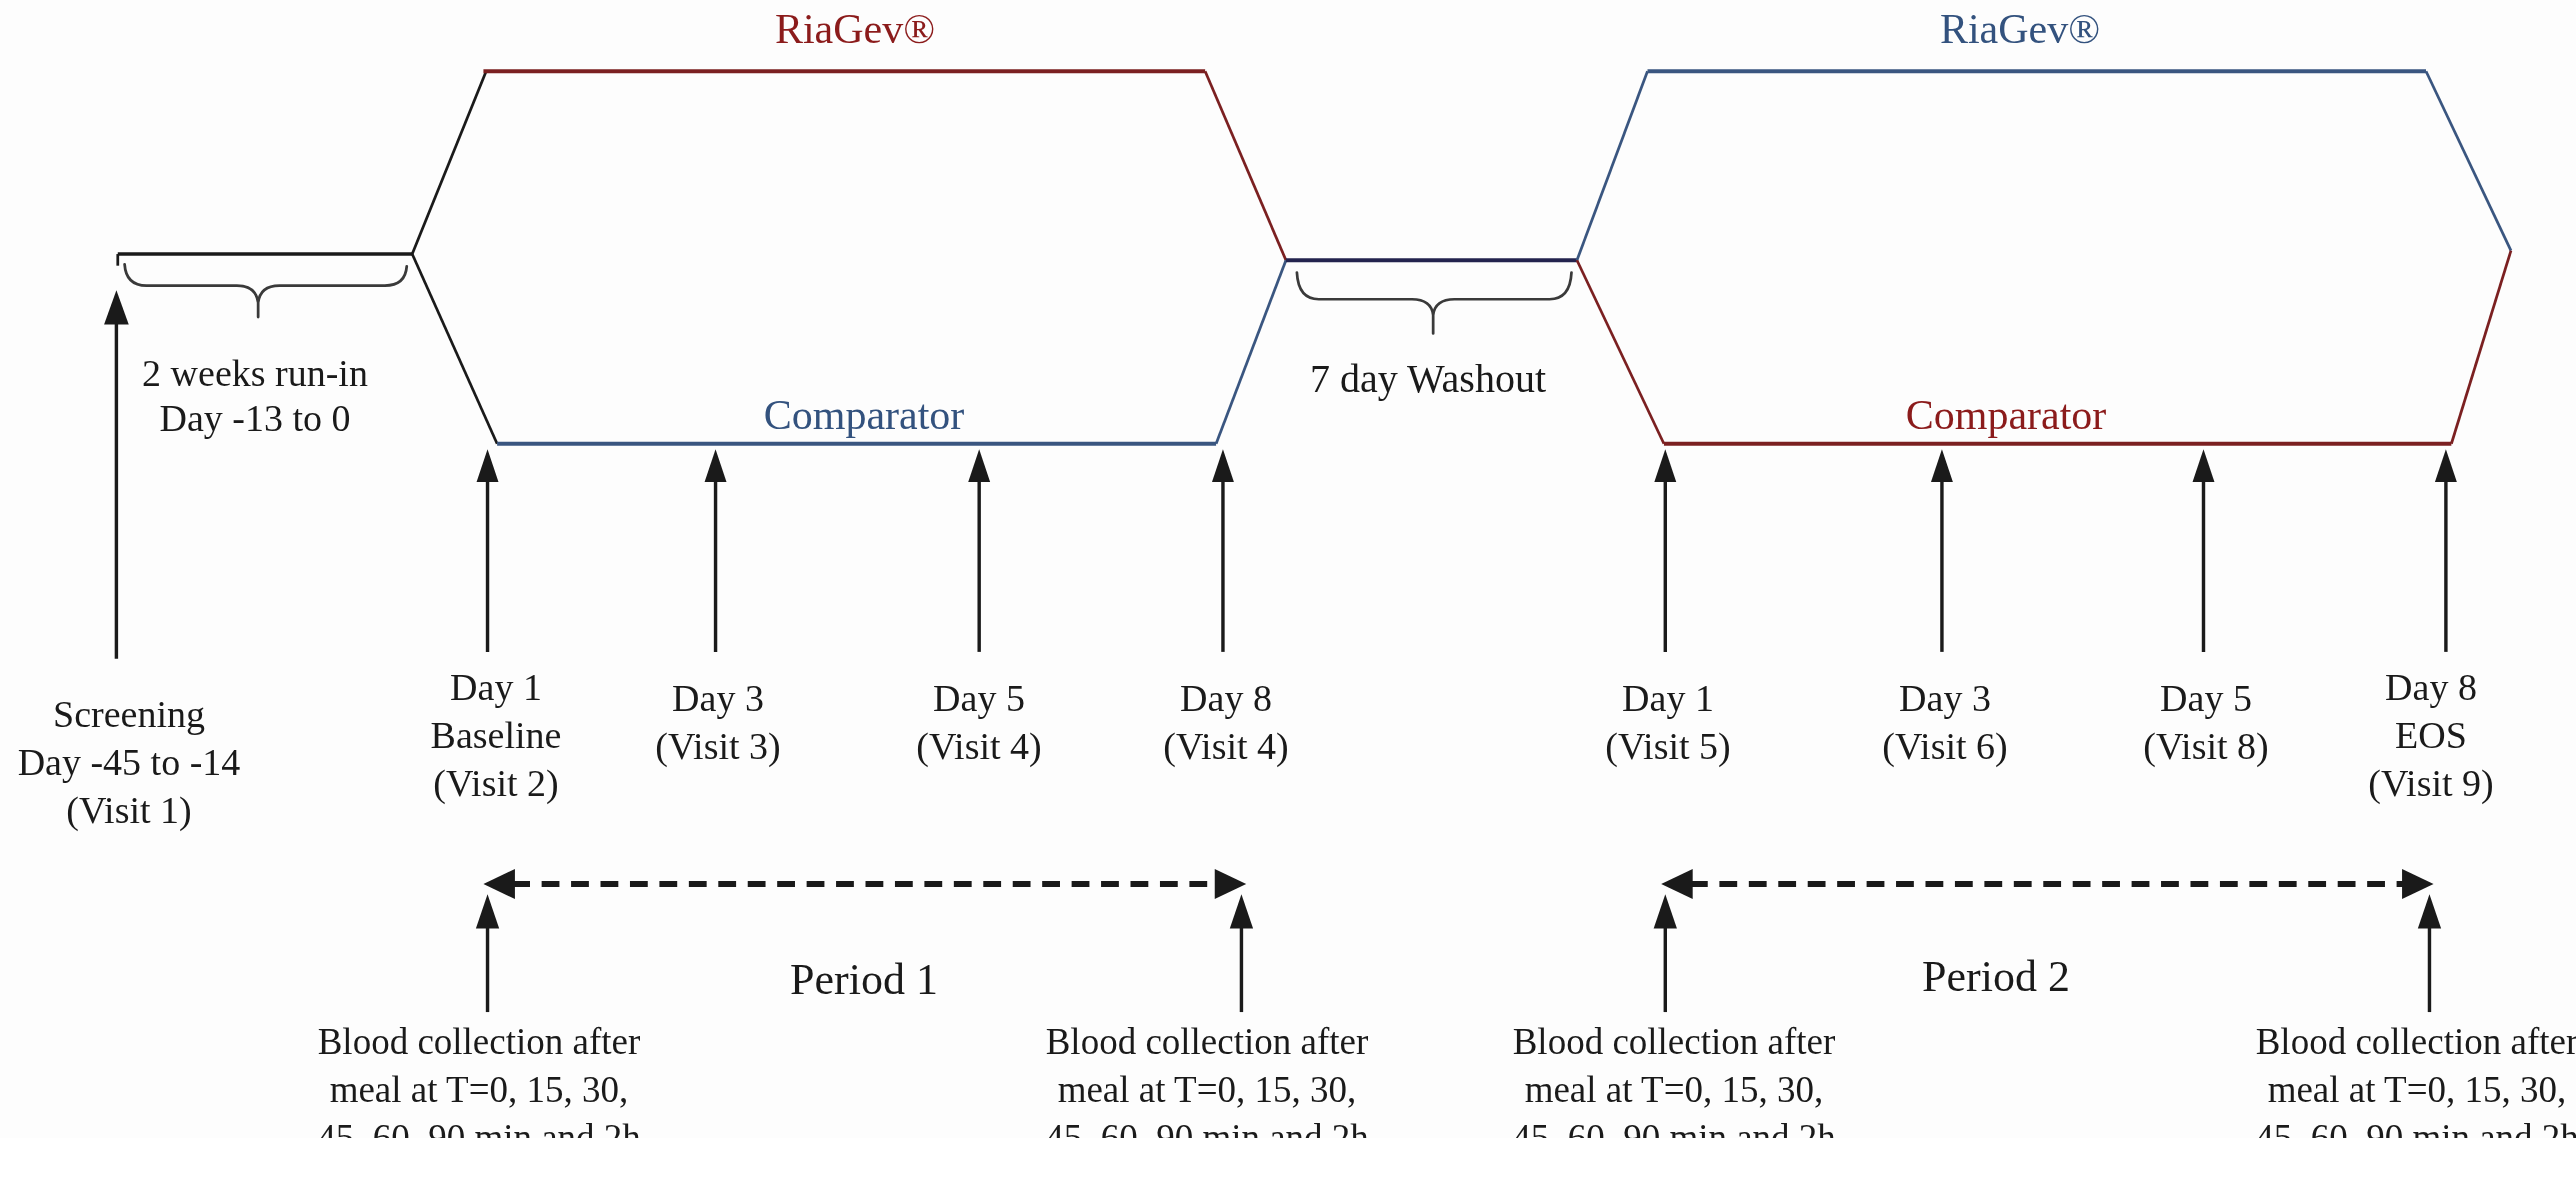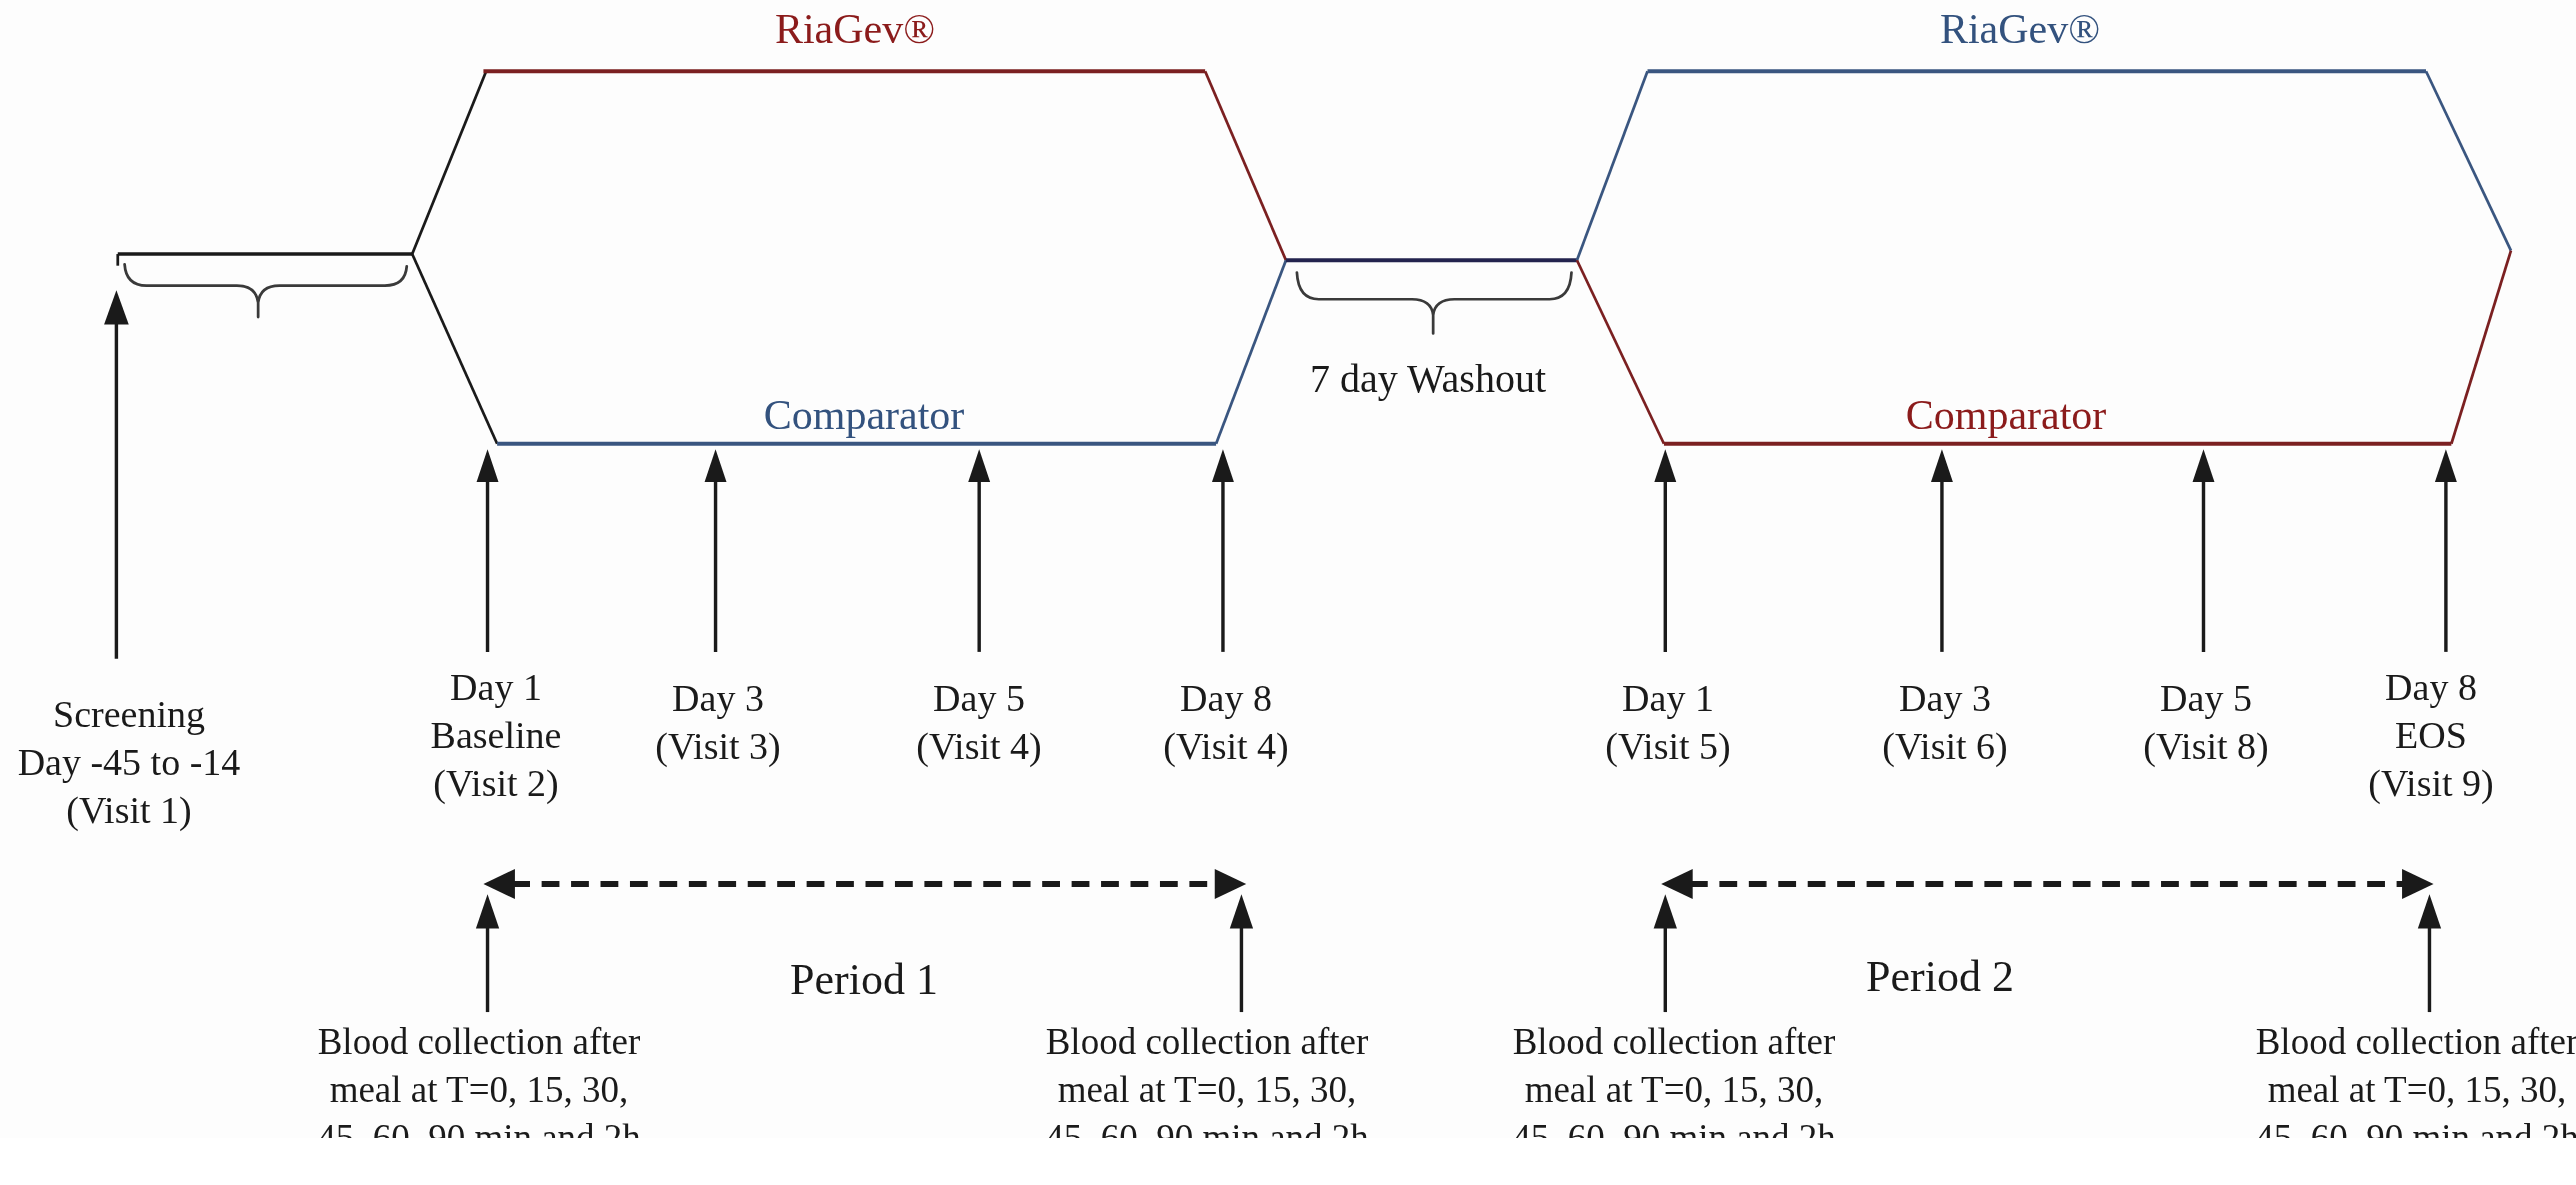--- a/index.html
+++ b/index.html
@@ -125,20 +125,24 @@
       <path d="M3548,1354 L3548,1478" stroke="#1A1A1A" stroke-width="5" fill="none"></path>
       <polygon points="3548,1306 3531,1356 3565,1356" fill="#1A1A1A"></polygon>
     </g>
   </svg>
 
   <div class="lbl treatment riagev-p1" style="left:855px; top:6.8px;">RiaGev®</div>
   <div class="lbl treatment riagev-p2" style="left:2020px; top:6.8px;">RiaGev®</div>
   <div class="lbl treatment comp-p1" style="left:864px; top:393px;">Comparator</div>
   <div class="lbl treatment comp-p2" style="left:2006px; top:393px;">Comparator</div>
 
+  <div class="lbl" style="left:255px; top:351px; line-height:45px;">
+    <div>2 weeks run-in</div>
+    <div>Day -13 to 0</div>
+  </div>
 
   <div class="lbl washout-lbl" style="left:1428px; top:355px;">7 day Washout</div>
 
   <div class="lbl" style="left:129px; top:666px;margin-top:24px;">
     <div>Screening</div>
     <div>Day -45 to -14</div>
     <div>(Visit 1)</div>
   </div>
 
   <div class="lbl" style="left:496px; top:663px;">
@@ -171,21 +175,21 @@
     <div>Day 5</div>
     <div>(Visit 8)</div>
   </div>
   <div class="lbl" style="left:2431px; top:663px;">
     <div>Day 8</div>
     <div>EOS</div>
     <div>(Visit 9)</div>
   </div>
 
   <div class="lbl period-lbl" style="left:864px; top:912px;">Period 1</div>
-  <div class="lbl period-lbl" style="left:1940px; top:909px;">Period 2</div>
+  <div class="lbl period-lbl" style="left:1996px; top:909px;">Period 2</div>
 
   <div class="lbl blood" style="left:479px; top:1018px;">
     <div>Blood collection after</div>
     <div>meal at T=0, 15, 30,</div>
     <div>45, 60, 90 min and 2h</div>
   </div>
   <div class="lbl blood" style="left:1207px; top:1018px;">
     <div>Blood collection after</div>
     <div>meal at T=0, 15, 30,</div>
     <div>45, 60, 90 min and 2h</div>

